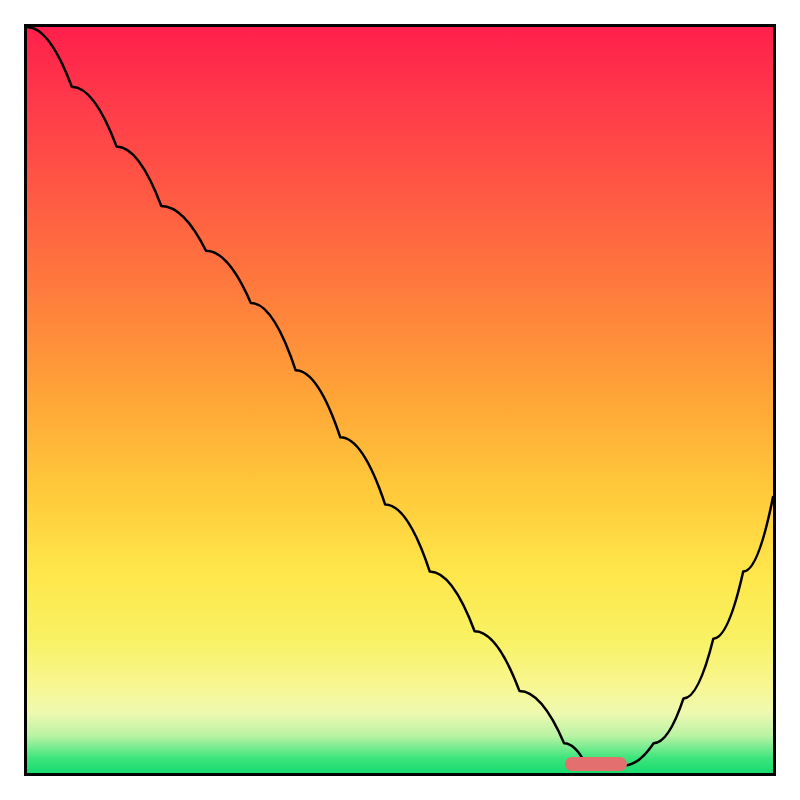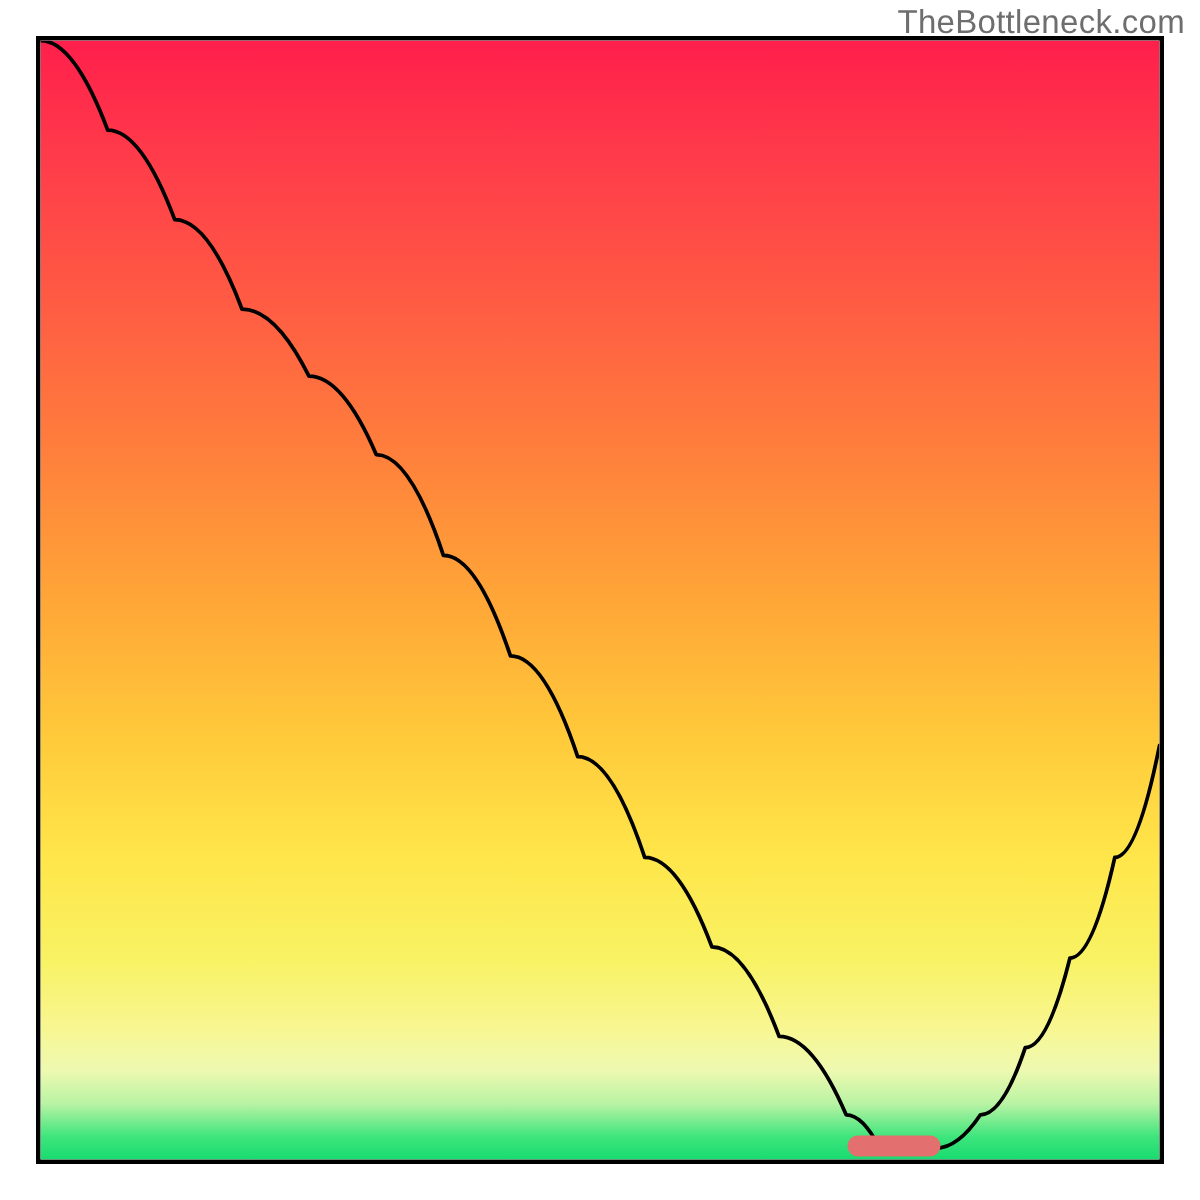--- a/index.html
+++ b/index.html
@@ -66,21 +66,20 @@
     height: 14px;
     border-radius: 7px;
     background: #e46f6f;
   }
 </style>
 </head>
 <body>
 
 <div class="wrap">
 
-  <div class="attrib">TheBottleneck.com</div>
 
   <div class="plot-frame">
 
     <div class="gradient"></div>
 
     <svg class="curve" viewBox="0 0 746 746" preserveAspectRatio="none">
       <path id="curve-path" fill="none" stroke="#000" stroke-width="2.5" stroke-linecap="round" stroke-linejoin="round" d="M 0.0 0.0 Q 22.4 0.0 44.8 59.7 Q 67.1 59.7 89.5 119.4 Q 111.9 119.4 134.3 179.0 Q 156.7 179.0 179.0 223.8 Q 201.4 223.8 223.8 276.0 Q 246.2 276.0 268.6 343.2 Q 290.9 343.2 313.3 410.3 Q 335.7 410.3 358.1 477.4 Q 380.5 477.4 402.8 544.6 Q 425.2 544.6 447.6 604.3 Q 470.0 604.3 492.4 663.9 Q 514.7 663.9 537.1 716.2 Q 548.3 716.2 559.5 738.5 Q 578.2 738.5 596.8 738.5 Q 611.7 738.5 626.6 716.2 Q 641.6 716.2 656.5 671.4 Q 671.4 671.4 686.3 611.7 Q 701.2 611.7 716.2 544.6 Q 731.1 544.6 746.0 470.0"></path>
     </svg>
 
     <div class="marker" style="left: 538px; bottom: 2px; width: 62px; height: 14px; background: rgb(228, 111, 111);"></div>

